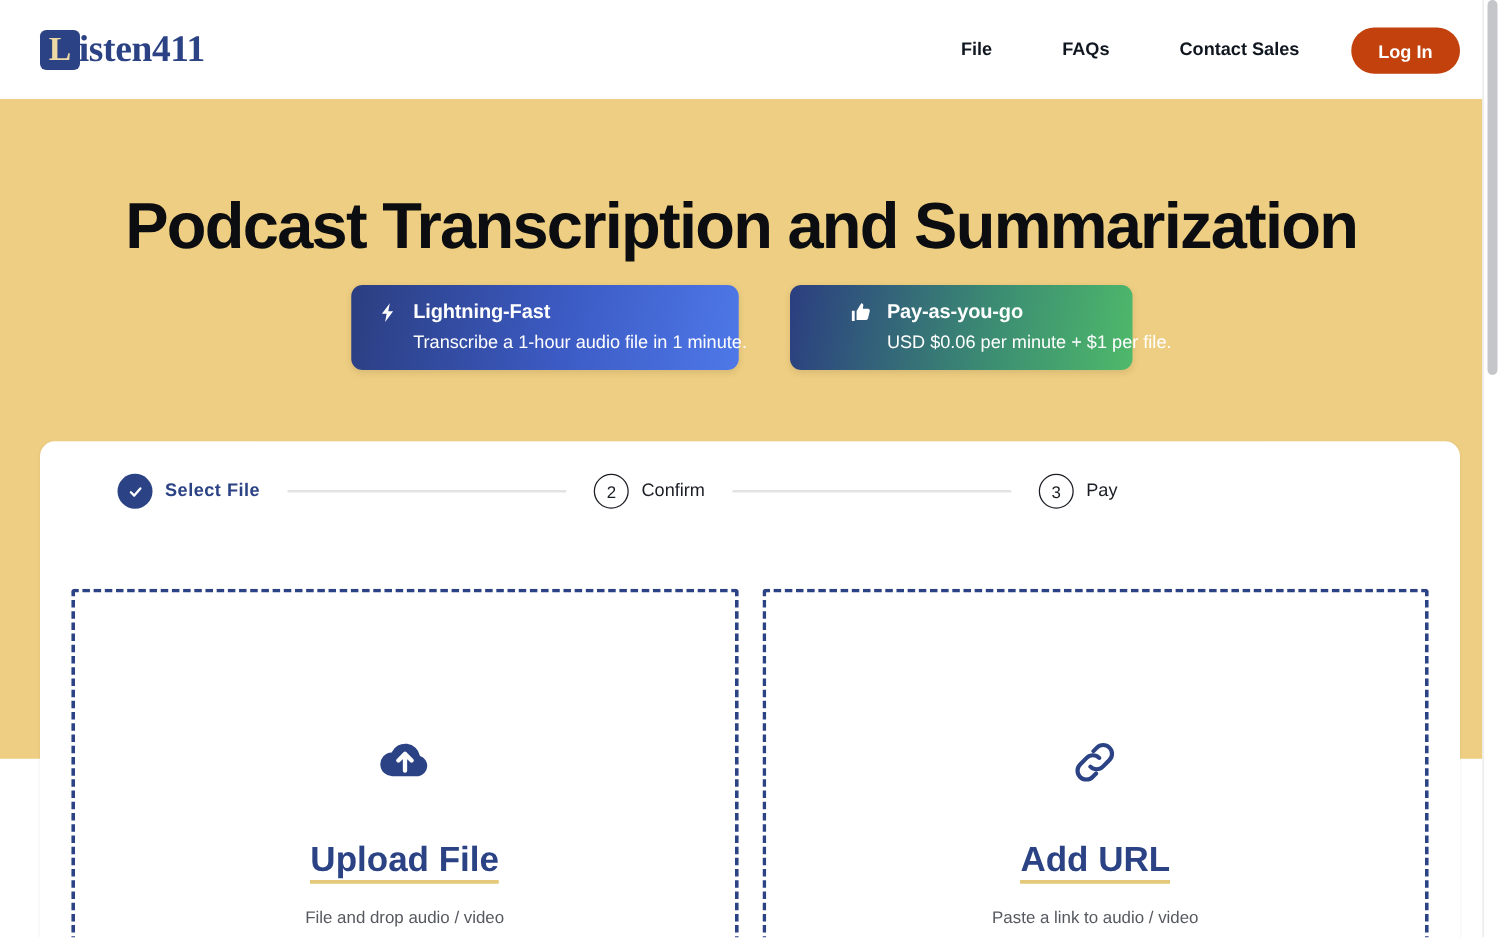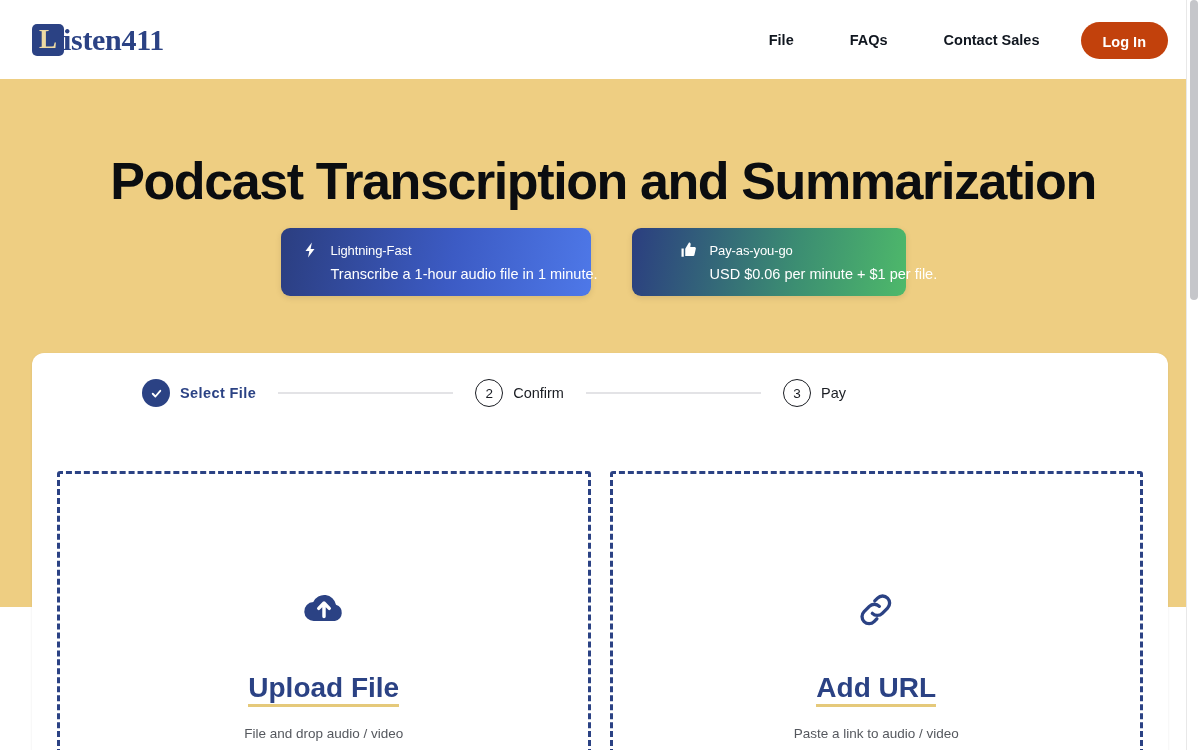--- a/index.html
+++ b/index.html
@@ -90,21 +90,21 @@
   
   .hero-band {
     position: absolute;
     left: 0; top: 79px;
     width: 1186px;
     height: 528px;
     background: #EECE82;
   }
   .hero-title {
     position: absolute;
-    left: 10px; top: 72px;
+    left: 0; top: 72px;
     width: 1186px;
     text-align: center;
     font-size: 52px;
     font-weight: bold;
     color: #0B0D10;
     letter-spacing: -1.4px;
     white-space: nowrap;
   }
 
   .badges {
@@ -131,22 +131,22 @@
     padding-left: 48px;
   }
   .badge-head {
     display: flex;
     align-items: center;
     gap: 12px;
     margin-bottom: 7px;
   }
   .badge-icon { width: 18px; height: 18px; display:block; }
   .badge-title {
-    font-size: 13px;
-    font-weight: normal;
+    font-size: 16px;
+    font-weight: bold;
     letter-spacing: -0.1px;
   }
   .badge-sub {
     font-size: 14.5px;
     margin-left: 30px;
     white-space: nowrap;
   }
 
   
   .card {
@@ -160,21 +160,21 @@
     z-index: 3;
   }
 
   
   .stepper {
     position: absolute;
     left: 0; top: 26px;
     width: 924px;
     display: flex;
     align-items: center;
-    padding: 0 110px;
+    padding: 0 62px;
   }
   .step {
     display: flex;
     align-items: center;
     gap: 10px;
     white-space: nowrap;
   }
   .step-circle {
     width: 28px; height: 28px;
     border-radius: 50%;

